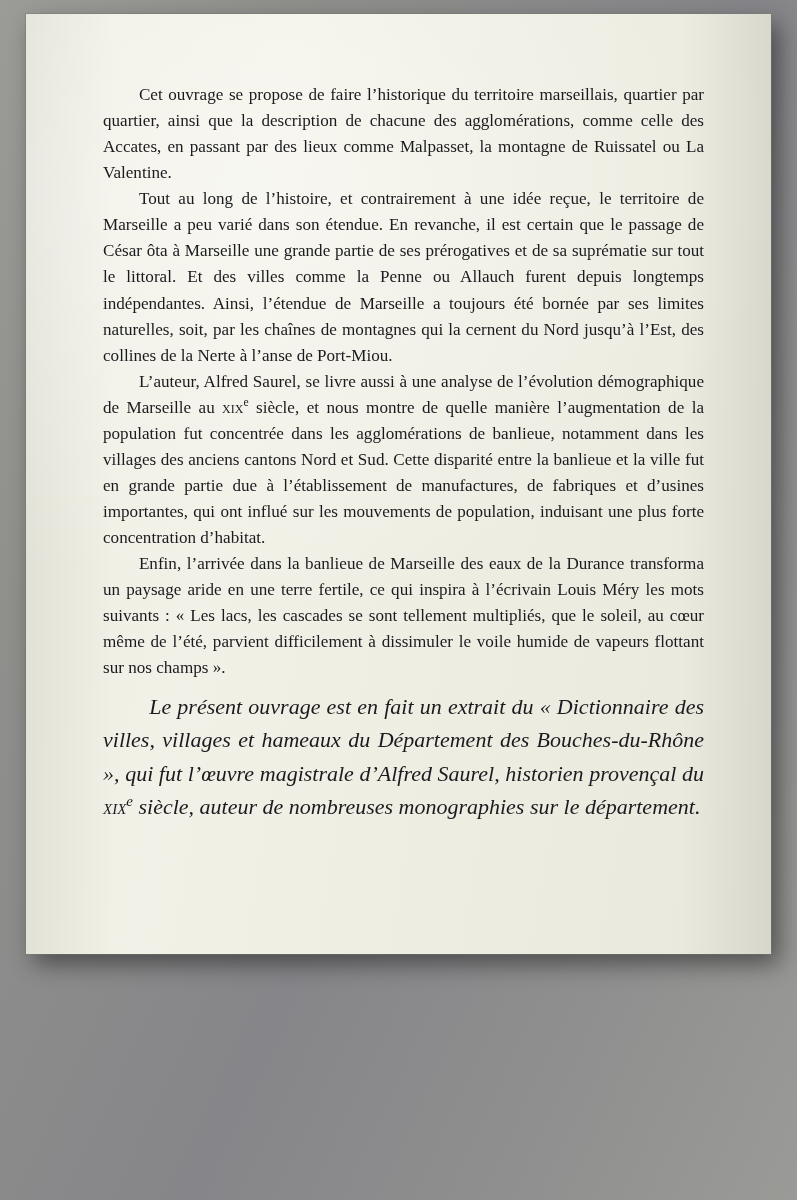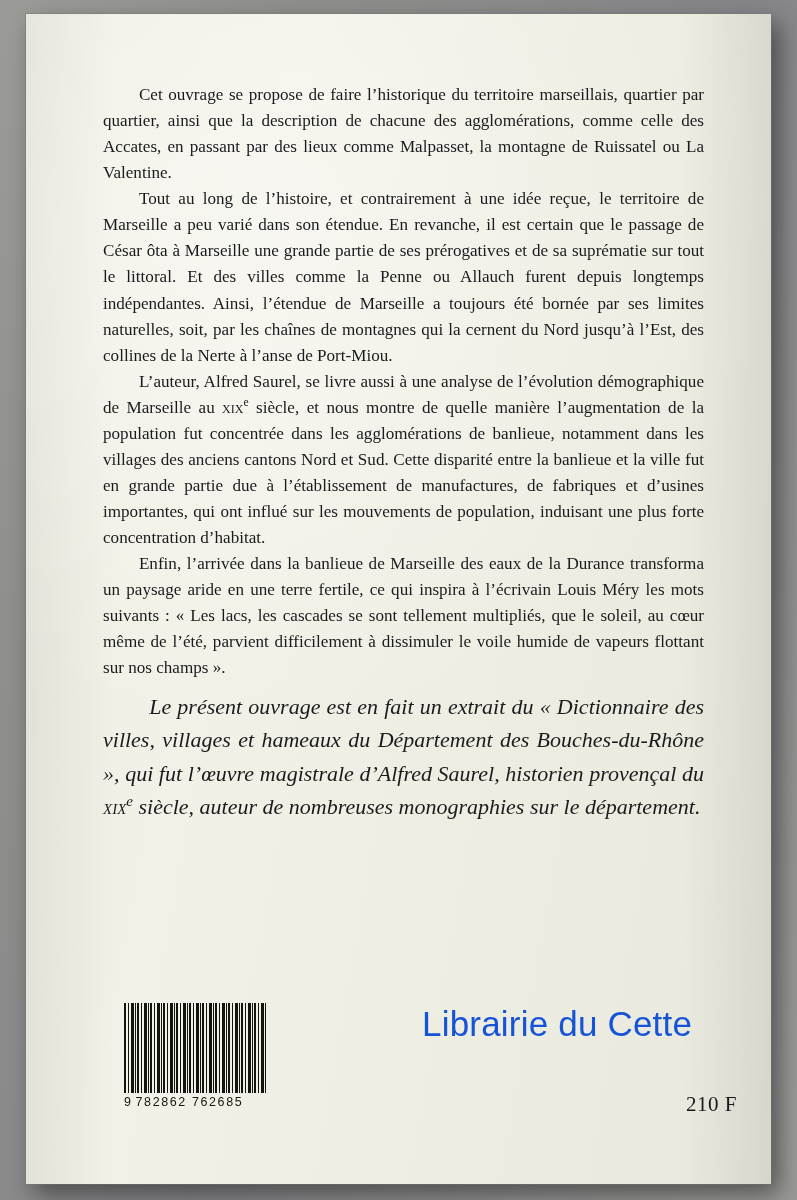--- a/index.html
+++ b/index.html
@@ -21,21 +21,21 @@
     background:
       linear-gradient(115deg, #9b9b98 0%, #8f8f8c 22%, #86868a 55%, #8f8f8f 78%, #9a9a97 100%);
   }
 
   
   #book-cover {
     position: absolute;
     left: 26px;
     top: 14px;
     width: 745px;
-    height: 1170px;
+    height: 940px;
     background:
       linear-gradient(100deg, #efeee3 0%, #f2f1e7 30%, #eeede2 62%, #e9e8dc 100%);
     box-shadow:
       0 0 0 1px rgba(120,120,110,0.45),
       8px 10px 22px rgba(0,0,0,0.45);
     overflow: hidden;
   }
   
   #paper-sheen {
     position: absolute;

